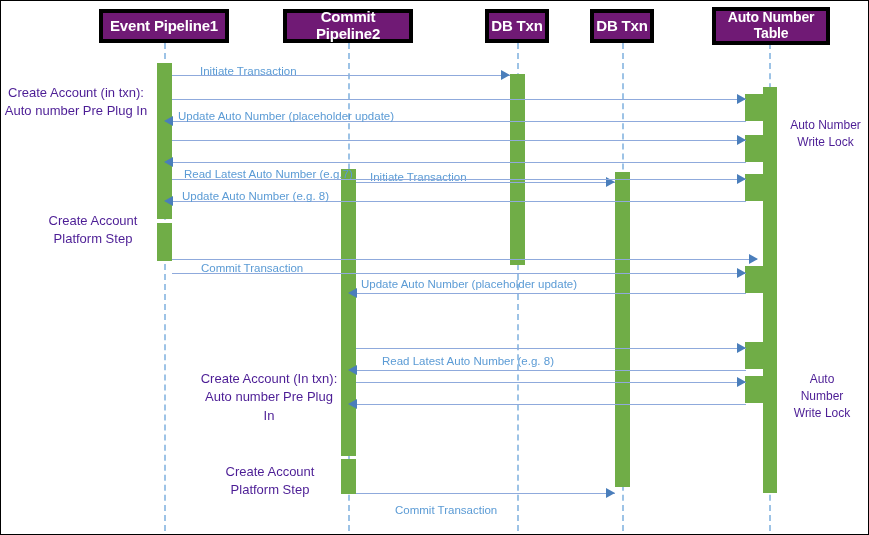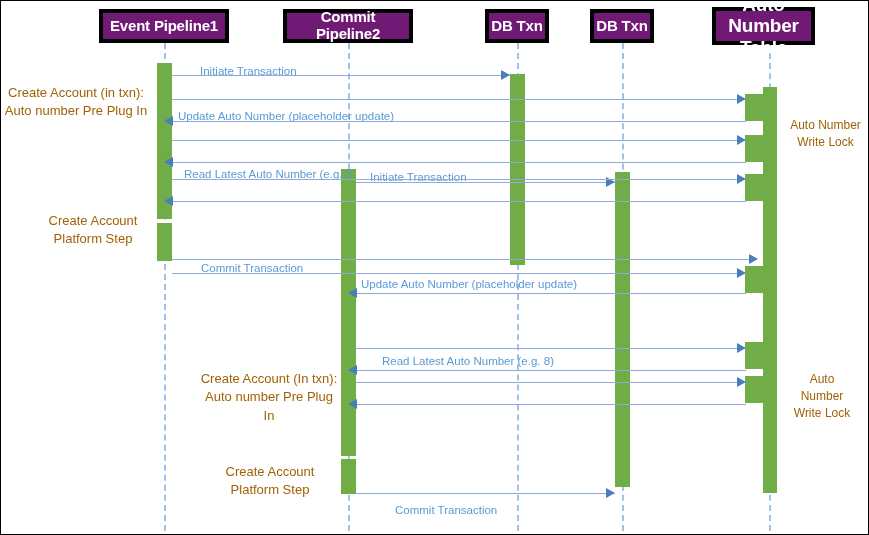--- a/index.html
+++ b/index.html
@@ -33,21 +33,21 @@
     border-bottom:5px solid transparent;
   }
   .arrowhead.right{border-left:9px solid #4A7EBB;}
   .arrowhead.left{border-right:9px solid #4A7EBB;}
   
   .lbl{
     position:absolute;color:#5B9BD5;
     font-size:11.5px;line-height:1.25;white-space:nowrap;
   }
   .side-lbl{
-    position:absolute;color:#a16207;
+    position:absolute;color:#4c1d95;
     font-size:13px;line-height:1.42;text-align:center;
   }
   .side-lbl.right{font-size:12px;text-align:center;}
 </style>
 </head>
 <body>
 
 <div id="canvas">
 
   <div class="lifeline" style="left:163px;top:42px;height:488px;"></div>
@@ -96,20 +96,21 @@
 
   <div class="msg" style="left:355px;top:181px;width:259px;"></div>
   <div class="arrowhead right" style="left:605px;top:176px;"></div>
   <div class="lbl" style="left:369px;top:169px;">Initiate Transaction</div>
 
   <div class="msg" style="left:171px;top:178px;width:574px;"></div>
   <div class="arrowhead right" style="left:736px;top:173px;"></div>
 
   <div class="msg" style="left:171px;top:200px;width:574px;"></div>
   <div class="arrowhead left" style="left:163px;top:195px;"></div>
+  <div class="lbl" style="left:181px;top:188px;">Update  Auto Number (e.g. 8)</div>
 
   <div class="msg" style="left:171px;top:258px;width:585px;"></div>
   <div class="arrowhead right" style="left:748px;top:253px;"></div>
 
   <div class="msg" style="left:171px;top:272px;width:574px;"></div>
   <div class="arrowhead right" style="left:736px;top:267px;"></div>
   <div class="lbl" style="left:200px;top:260px;">Commit Transaction</div>
 
   <div class="msg" style="left:355px;top:292px;width:390px;"></div>
   <div class="arrowhead left" style="left:347px;top:287px;"></div>
@@ -141,21 +142,21 @@
   </div>
 
   <div class="actor" style="left:484px;top:8px;width:64px;height:34px;font-size:15px;">
     <span>DB Txn</span>
   </div>
 
   <div class="actor" style="left:589px;top:8px;width:64px;height:34px;font-size:15px;">
     <span>DB Txn</span>
   </div>
 
-  <div class="actor" style="left:711px;top:6px;width:103px;height:38px;font-size:19px;">
+  <div class="actor" style="left:711px;top:6px;width:118px;height:38px;font-size:14px;">
     <span>Auto Number Table</span>
   </div>
 
   <div class="side-lbl" style="left:2px;top:83px;width:146px;">Create Account (in txn): Auto number Pre Plug In</div>
 
   <div class="side-lbl" style="left:46px;top:211px;width:92px;">Create Account Platform Step</div>
 
   <div class="side-lbl" style="left:198px;top:369px;width:140px;">Create Account (In txn): Auto number Pre Plug In</div>
 
   <div class="side-lbl" style="left:200px;top:462px;width:138px;">Create Account Platform Step</div>

